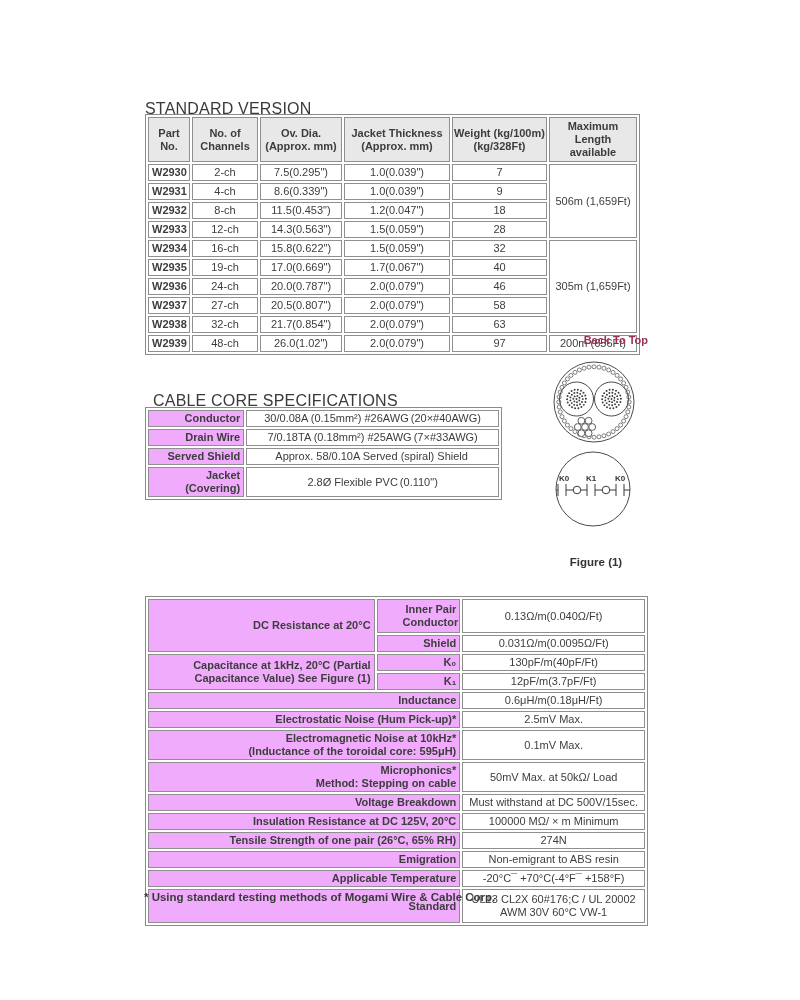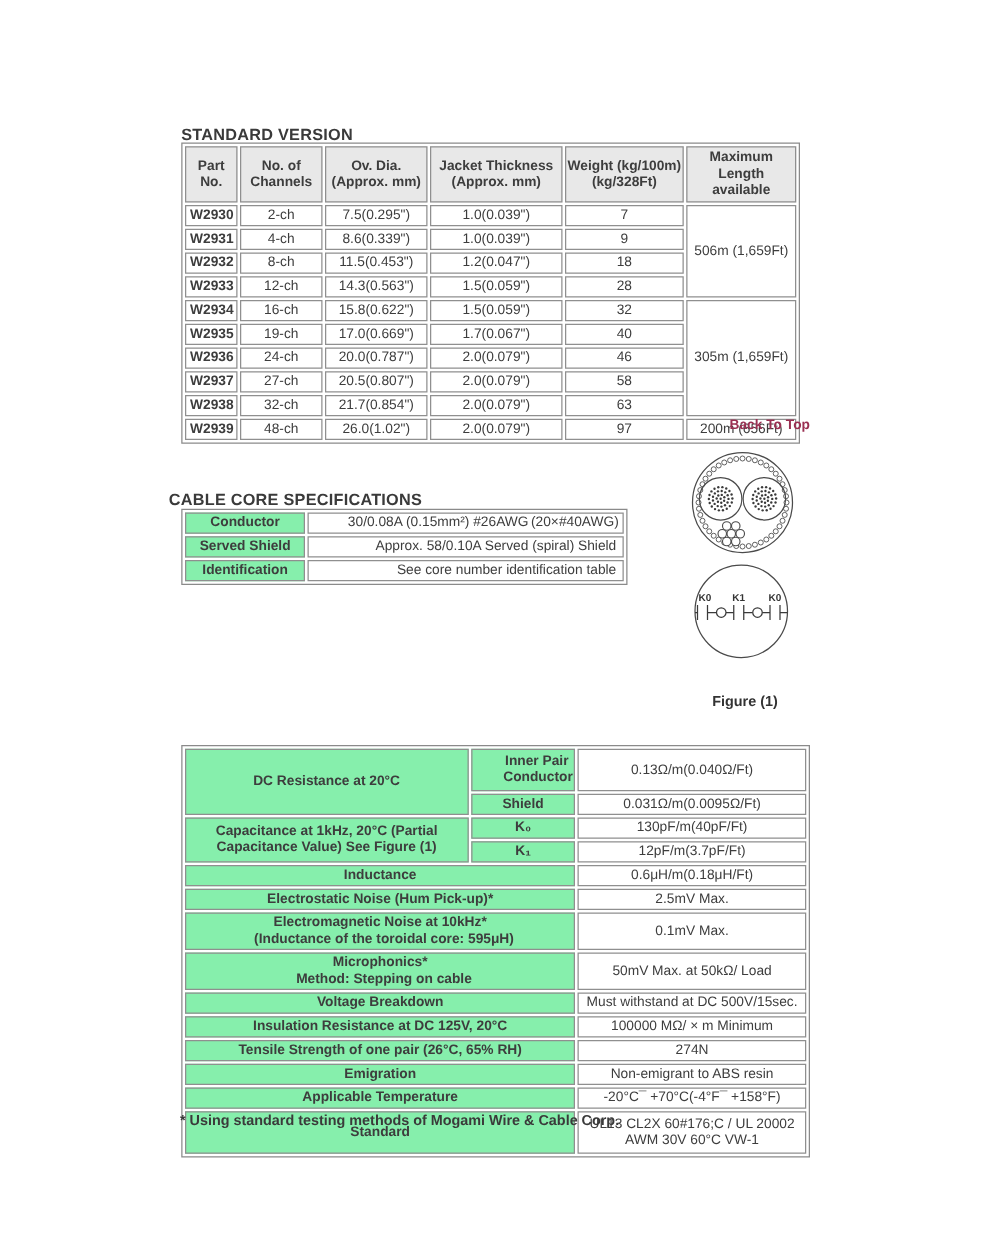--- a/index.html
+++ b/index.html
@@ -1,27 +1,27 @@
 <!DOCTYPE html>
 <html><head>
 <meta charset="utf-8">
 <style>
   html,body{margin:0;padding:0;background:#fff;}
   body{width:800px;height:1000px;position:relative;font-family:"Liberation Sans",sans-serif;color:#3d3d3d;}
   .abs{position:absolute;}
-  .sec-title{font-size:13px;font-weight:bold;color:#3a3a3a;letter-spacing:.2px;text-align:right;}
+  .sec-title{font-size:16px;font-weight:normal;color:#3a3a3a;letter-spacing:.2px;text-align:right;}
   table{border-collapse:separate;border-spacing:2px;border:1px solid #8a8a8a;background:#fff;table-layout:fixed;}
   td,th{border:1px solid #8f8f8f;font-size:11px;line-height:13px;padding:1px 3px;overflow:hidden;}
   th{background:#e8e8e8;font-weight:bold;text-align:center;white-space:pre-line;padding:2px 1px;}
   .pre{white-space:pre-line;}
   .std td{text-align:center;height:13px;}
   .std td.part{font-weight:bold;text-align:center;}
-  .lblcell{background:#86efac;font-weight:bold;text-align:center;}
+  .lblcell{background:#f0abfc;font-weight:bold;text-align:right;}
   .valcell{text-align:center;background:#fff;}
-  .flexval{display:flex;justify-content:flex-end;gap:2px;}
+  .flexval{display:flex;justify-content:center;gap:2px;}
   .maroon{color:#9a3052;}
   #back-to-top{font-size:11px;font-weight:bold;text-align:right;cursor:pointer;}
   #figure-caption{font-size:11.5px;font-weight:bold;text-align:center;color:#333;}
   #footnote{font-size:11.5px;font-weight:bold;color:#3a3a3a;}
   .ln{fill:none;stroke:#4a4a4a;stroke-width:1;}
   .cap{fill:none;stroke:#3a3a3a;stroke-width:1;}
   .node{fill:#fff;stroke:#3a3a3a;stroke-width:1;}
   .bead{fill:#fff;stroke:#4a4a4a;stroke-width:.7;}
   .bead2{fill:#fff;stroke:#4a4a4a;stroke-width:.9;}
   .dot{fill:#3a3a3a;stroke:none;}
@@ -280,52 +280,61 @@
     <path class="cap" d="M14 128V140M22 128V140M43 128V140M51 128V140M72 128V140M80 128V140"></path>
     <circle cx="33" cy="134" r="3.8" class="node"></circle>
     <circle cx="62" cy="134" r="3.8" class="node"></circle>
     <text x="20" y="125" text-anchor="middle">K0</text>
     <text x="47" y="125" text-anchor="middle">K1</text>
     <text x="76" y="125" text-anchor="middle">K0</text>
   </g>
 </svg>
 <div id="figure-caption" class="abs" style="left:544px;top:556px;width:104px;">Figure (1)</div>
 
-<div class="abs sec-title" style="left:135px;top:392px;">CABLE CORE SPECIFICATIONS</div>
+<div class="abs sec-title" style="left:153px;top:392px;">CABLE CORE SPECIFICATIONS</div>
 
 <table class="abs" style="left:145px;top:407px;width:357px;">
   <colgroup>
       <col style="width:94px">
       <col style="width:247px">
     </colgroup>
   <tbody>
       <tr>
     <td class="lblcell">Conductor</td>
     <td>
           <div class="flexval">
             <span>30/0.08A (0.15mm²) #26AWG</span>
             <span>(20×#40AWG)</span>
           </div>
         </td>
   </tr>
   <tr>
+    <td class="lblcell">Drain Wire</td>
+    <td>
+          <div class="flexval">
+            <span>7/0.18TA (0.18mm²) #25AWG</span>
+            <span>(7×#33AWG)</span>
+          </div>
+        </td>
+  </tr>
+  <tr>
     <td class="lblcell">Served Shield</td>
     <td>
           <div class="flexval">
             <span>Approx. 58/0.10A Served (spiral) Shield</span>
             <span></span>
           </div>
         </td>
   </tr>
   <tr>
-    <td class="lblcell">Identification</td>
+    <td class="lblcell">Jacket (Covering)</td>
     <td>
           <div class="flexval">
-            <span>See core number identification table</span>
-            <span></span>
+            <span>2.8Ø Flexible PVC</span>
+            <span>(0.110")</span>
           </div>
         </td>
   </tr>
 </tbody>
   </table>
 
 <div class="abs sec-title" style="left:145px;top:612px;">ELECTRICAL &amp; MECHANICAL CHARACTERISTICS</div>
 
 <table class="abs" style="left:145px;top:596px;width:503px;">
   <colgroup>

